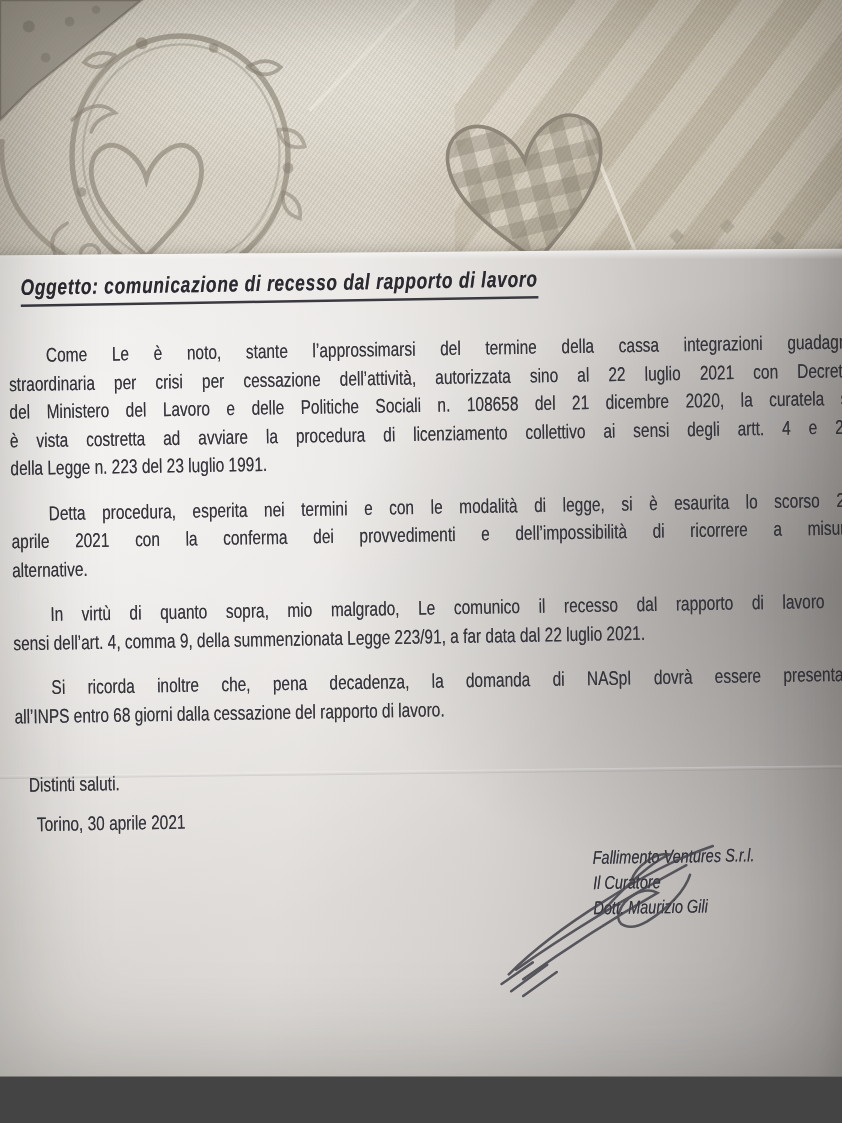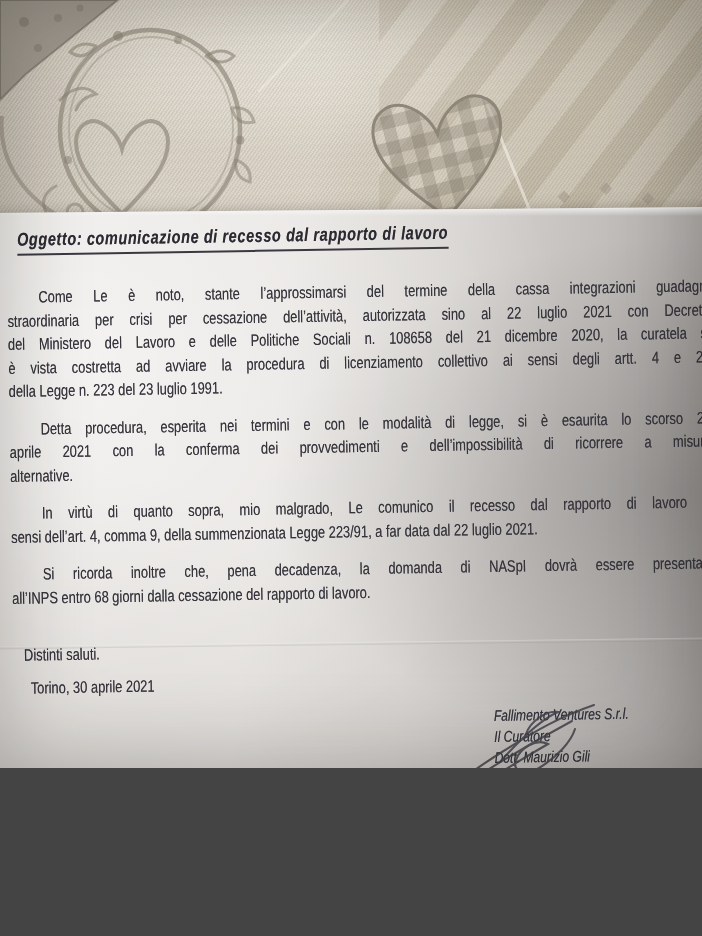--- a/index.html
+++ b/index.html
@@ -1,17 +1,17 @@
 <!DOCTYPE html>
 <html><head>
 <meta charset="utf-8">
 <style>
   html,body{margin:0;padding:0;background:#444;}
   .scene{
-    position:relative;width:702px;height:768px;overflow:hidden;
+    position:relative;width:702px;height:897px;overflow:hidden;
     background:#cfc8bb;
     font-family:"Liberation Sans","DejaVu Sans",sans-serif;
   }
   
   .fabric-top{
     position:absolute;left:0;top:0;width:702px;height:218px;
     background:
       radial-gradient(ellipse at 42% 18%, rgba(255,253,246,.45), transparent 46%),
       linear-gradient(100deg, #c6bfb3 0%, #d5cfc2 22%, #d8d2c5 46%, #cdc5b5 62%, #c3bbaa 80%, #b5ad9d 100%);
   }

